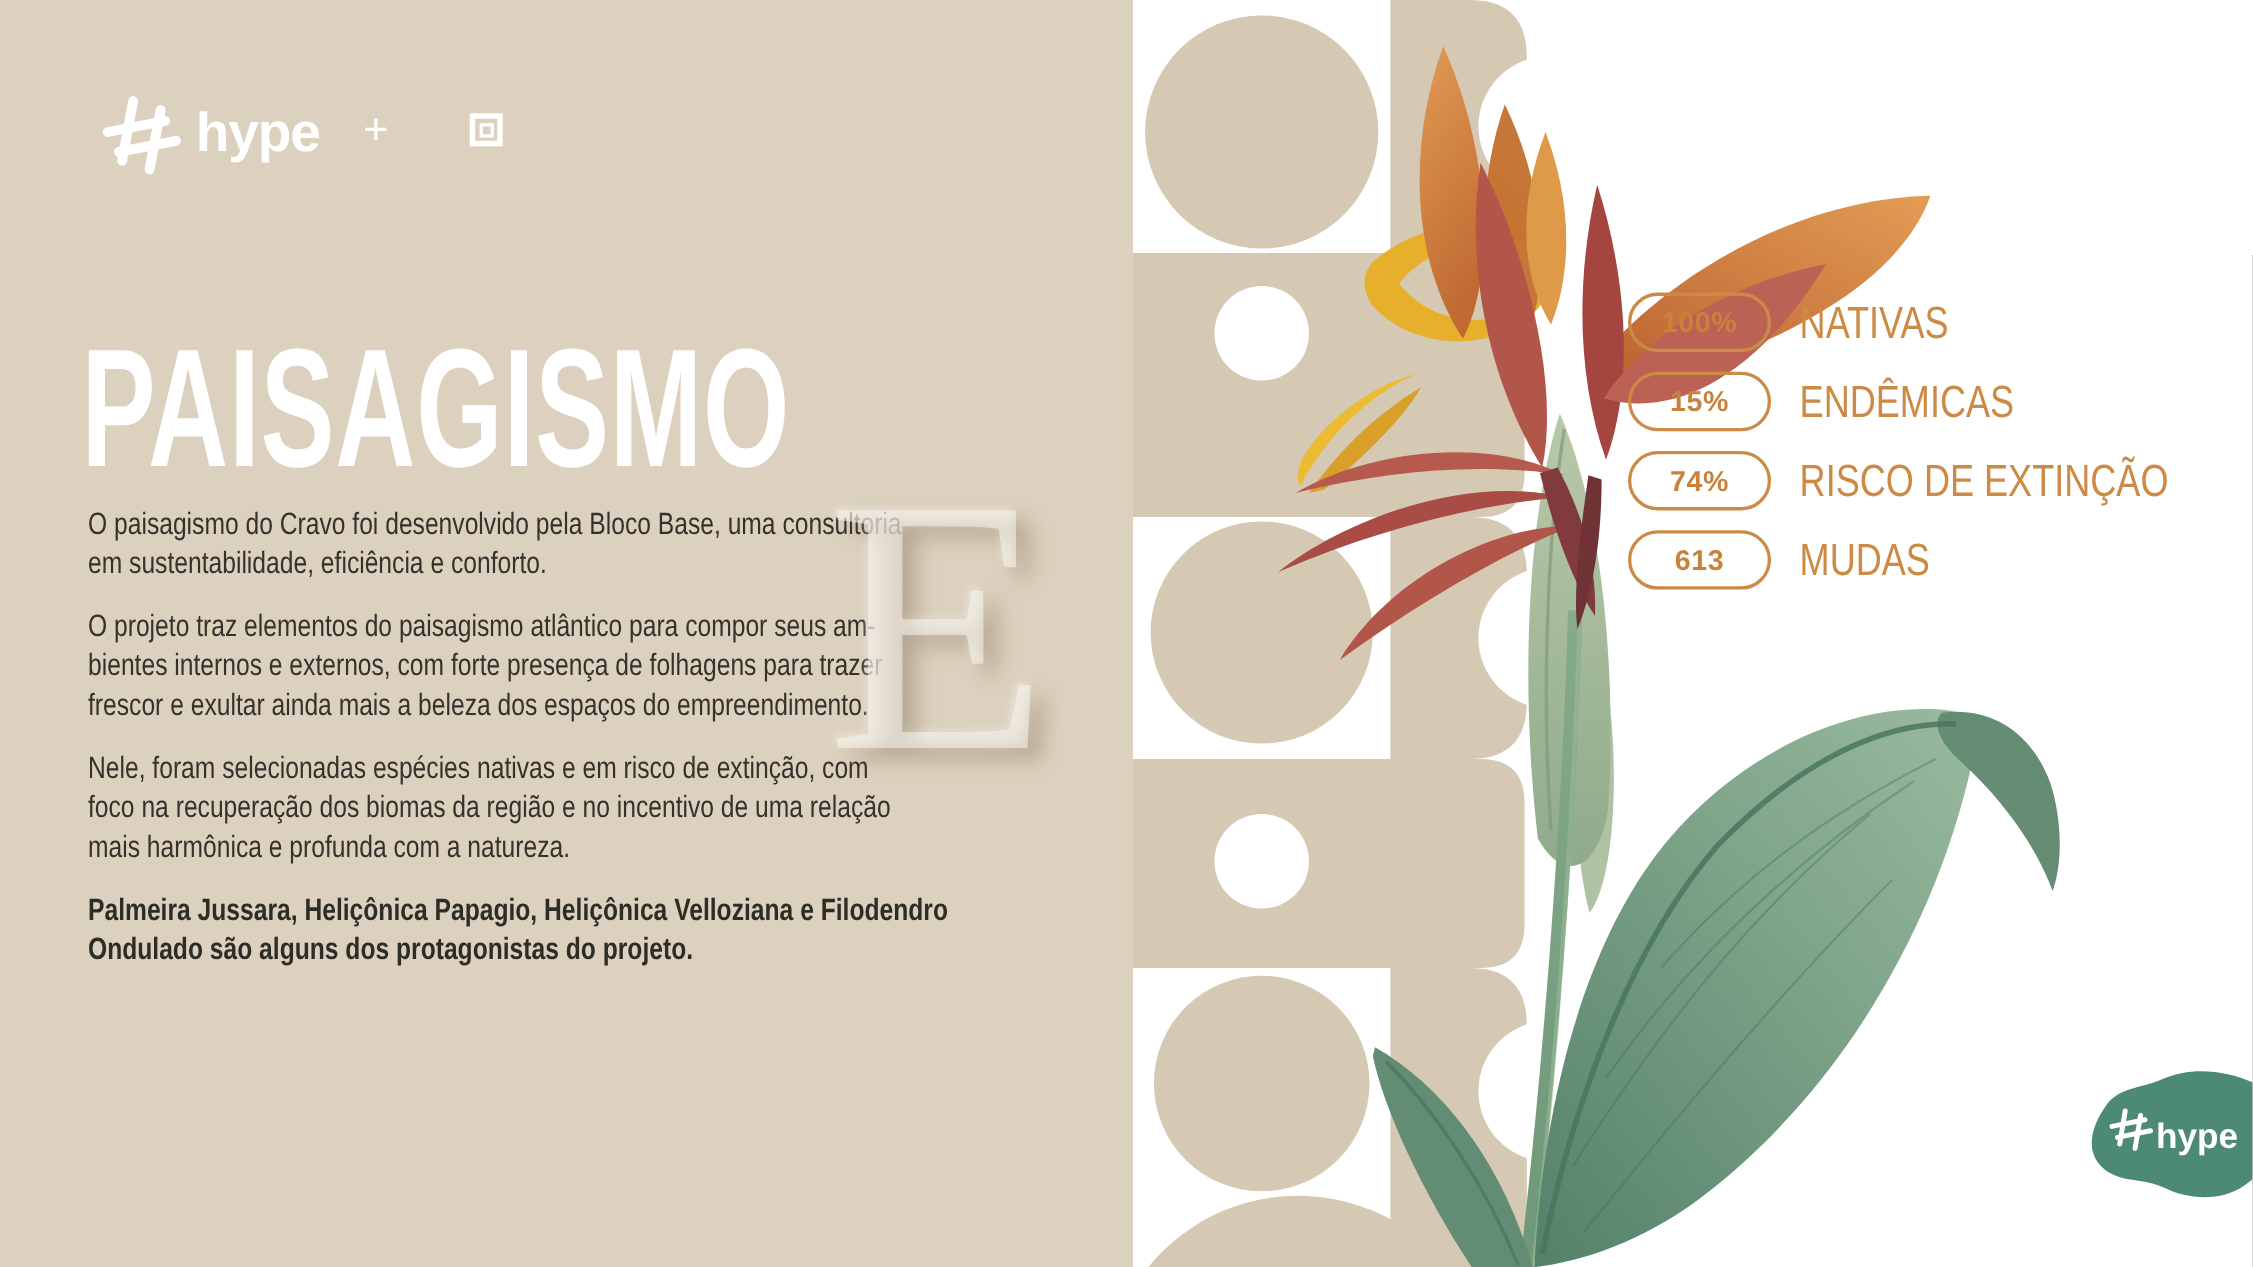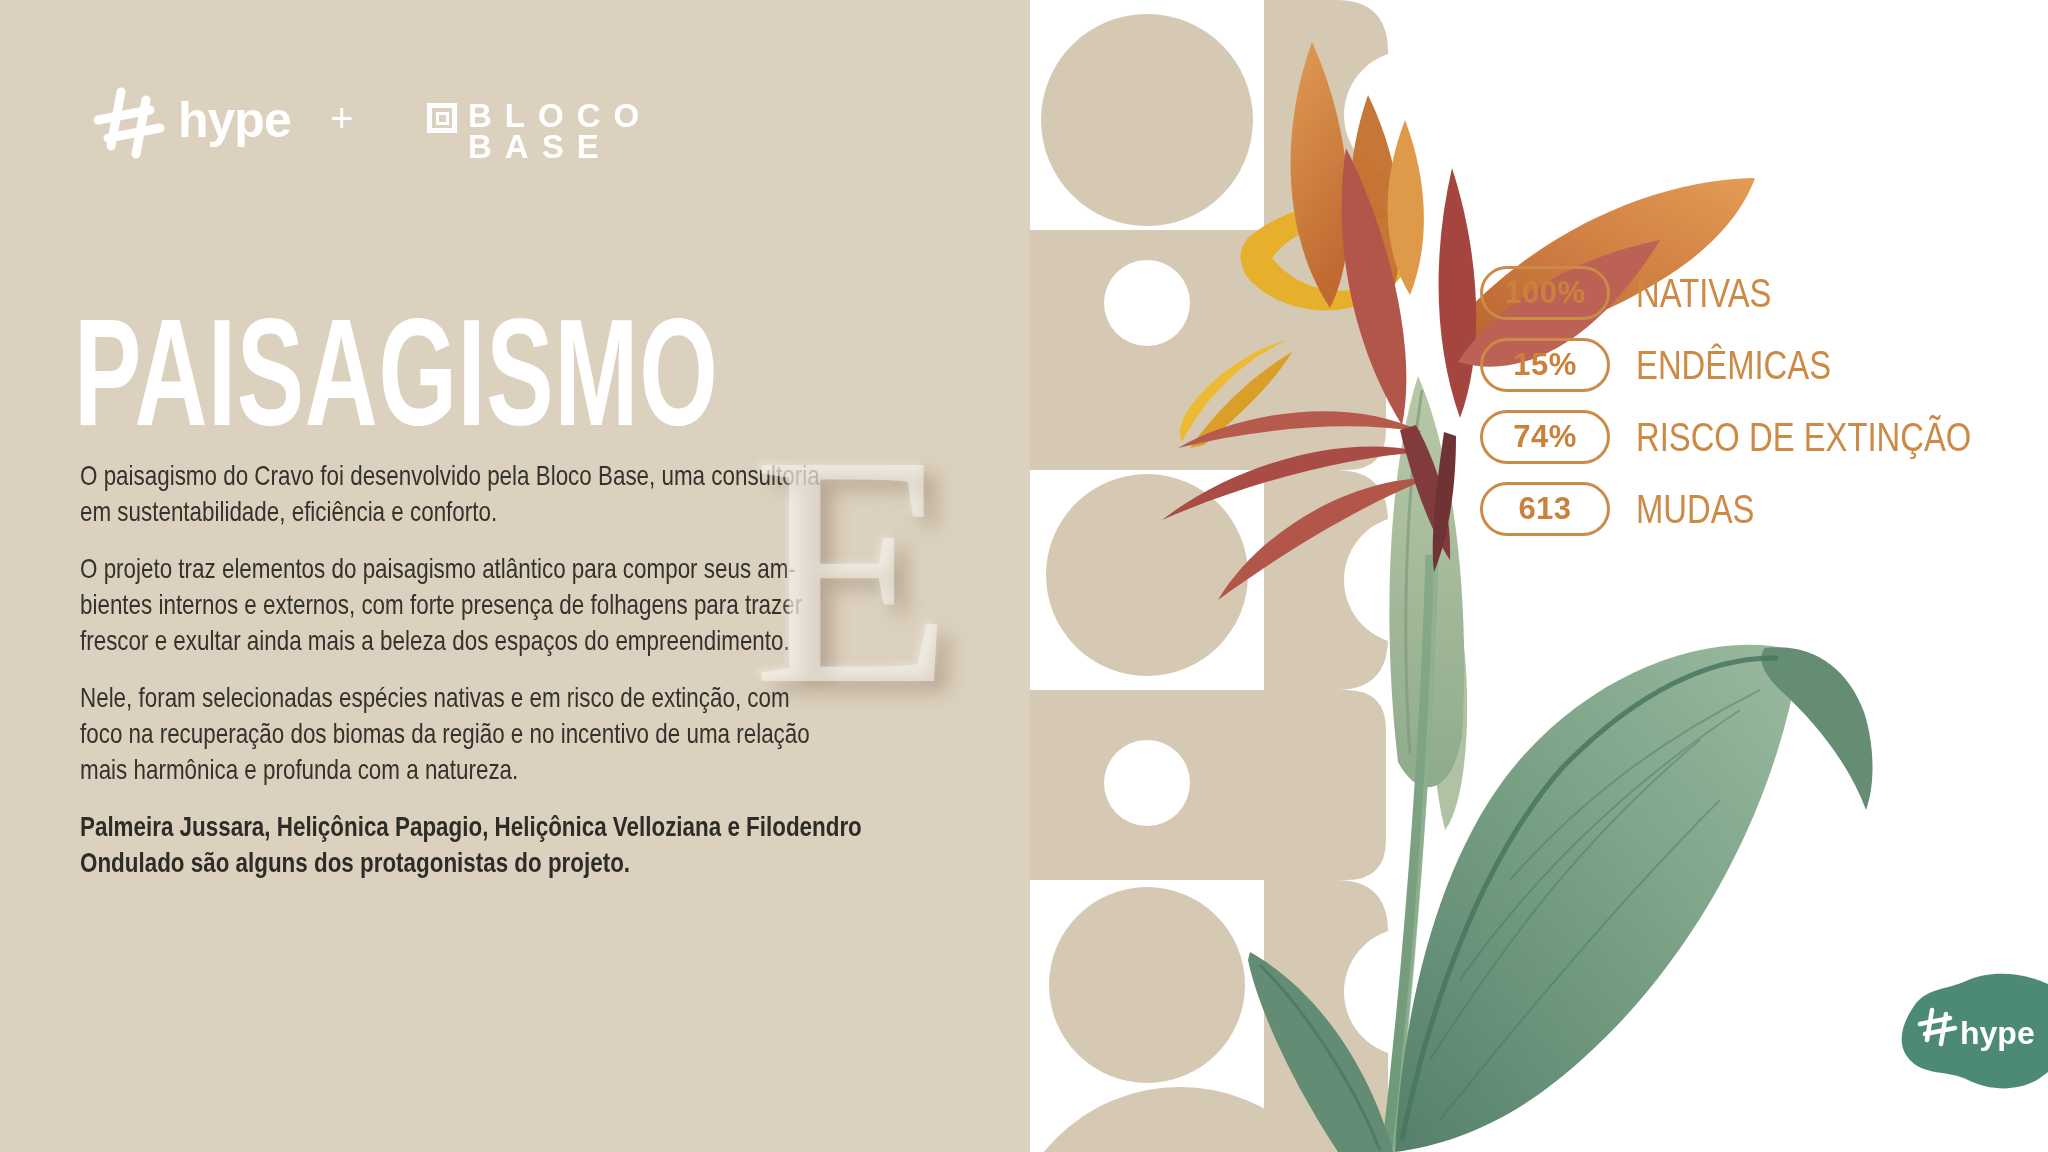--- a/index.html
+++ b/index.html
@@ -32,21 +32,21 @@
   .copy p{margin:0 0 21px 0;white-space:pre-line;}
   .copy p.bold{font-weight:700;color:#2e2c26;}
   
   .flower{position:absolute;left:1100px;top:0;width:950px;height:1152px;z-index:2;pointer-events:none;}
   
   .stats{position:absolute;left:1480px;top:266px;z-index:6;}
   .stat-row{display:flex;align-items:center;margin-bottom:18px;height:54px;}
   .stat-pill{
     width:124px;height:48px;border:3px solid #CB8A46;border-radius:28px;
     display:flex;align-items:center;justify-content:center;
-    font-size:31px;font-weight:700;color:#C8823C;letter-spacing:0.5px;background:transparent;
+    font-size:26px;font-weight:700;color:#C8823C;letter-spacing:0.5px;background:transparent;
   }
   .stat-label{margin-left:26px;font-size:41px;color:#CC8A45;transform:scaleX(0.80);transform-origin:left center;white-space:nowrap;}
   
   .wm-initial{
     position:absolute;left:752px;top:405px;z-index:5;
     font-family:"Liberation Serif",serif;font-size:330px;line-height:1;
     color:rgba(248,244,236,0.55);
     text-shadow:12px 10px 18px rgba(125,105,80,0.40),-3px -3px 6px rgba(255,255,255,0.35);
     pointer-events:none;
   }
@@ -99,22 +99,20 @@
       <line x1="56" y1="16" x2="46" y2="70"></line>
       <line x1="8" y1="36" x2="60" y2="26"></line>
       <line x1="18" y1="54" x2="70" y2="44"></line>
     </g>
   </svg>
   <div class="hype-word">hype</div>
   <div class="logo-plus">+</div>
   <div class="bloco-icon">
       <div class="bloco-icon-inner"></div>
     </div>
-  <div class="bloco-text">BLOCO
-BASE</div>
 
   <div class="title">PAISAGISMO</div>
 
   <div class="copy">
     <p>O paisagismo do Cravo foi desenvolvido pela Bloco Base, uma consultoria
 em sustentabilidade, eficiência e conforto.</p>
     <p>O projeto traz elementos do paisagismo atlântico para compor seus am-
 bientes internos e externos, com forte presença de folhagens para trazer
 frescor e exultar ainda mais a beleza dos espaços do empreendimento.</p>
     <p>Nele, foram selecionadas espécies nativas e em risco de extinção, com

